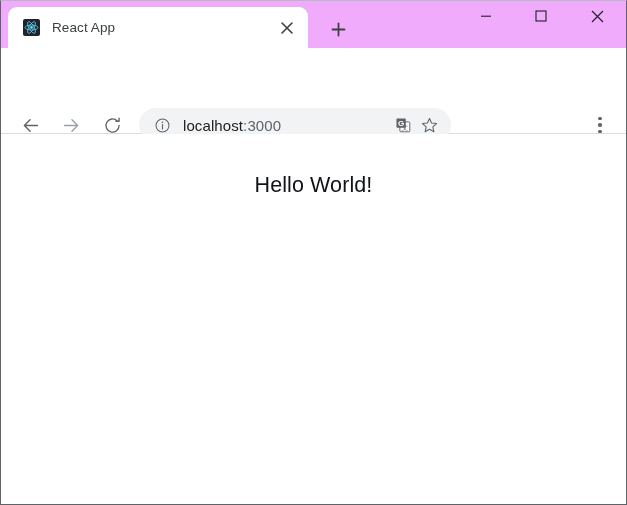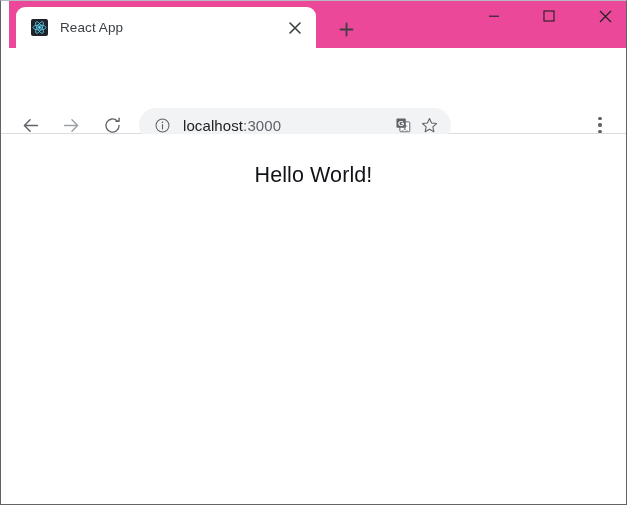--- a/index.html
+++ b/index.html
@@ -25,23 +25,23 @@
     border-right: 1px solid #5f6368;
     border-bottom: 1px solid #5f6368;
     border-top: 1px solid #b6bac0;
     background: #ffffff;
     overflow: hidden;
   }
 
   
   #tab-strip {
     position: absolute;
-    left: 8px; right: 0; top: 0;
+    left: 0; right: 0; top: 0;
     height: 47px;
-    background: #ec4899;
+    background: #f0abfc;
   }
 
   #tab {
     position: absolute;
     left: 7px;
     top: 6px;
     width: 300px;
     height: 41px;
     background: #ffffff;
     border-radius: 9px 9px 0 0;
@@ -211,21 +211,21 @@
     position: absolute;
     left: 0; right: 0;
     top: 133px;
     bottom: 0;
     background: #ffffff;
     overflow: hidden;
   }
 
   #page-heading {
     margin: 0;
-    padding-top: 29px;
+    padding-top: 39px;
     text-align: center;
     font-size: 21.5px;
     font-weight: normal;
     color: #111316;
     letter-spacing: .1px;
   }
 </style>
 </head>
 <body>
 

